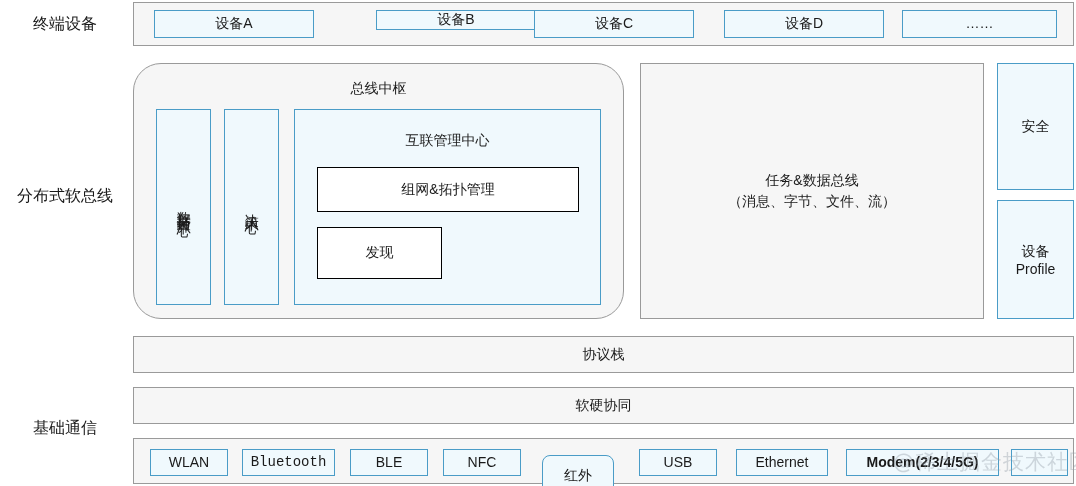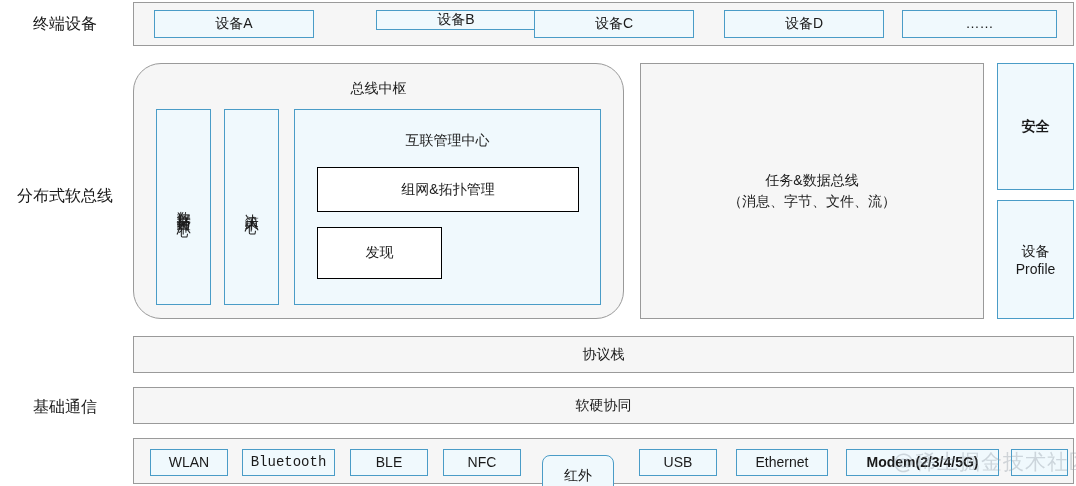--- a/index.html
+++ b/index.html
@@ -117,21 +117,21 @@
     font-family: "DejaVu Sans", sans-serif;
   }
 </style>
 </head>
 <body>
 
 <div id="canvas">
 
   <div class="axis-label" style="top:14px;">终端设备</div>
   <div class="axis-label" style="top:186px;">分布式软总线</div>
-  <div class="axis-label" style="top:397px;">基础通信</div>
+  <div class="axis-label" style="top:418px;">基础通信</div>
 
   <div class="panel" style="left:133px; top:2px; width:941px; height:44px;">
 
     <div class="bluebox" style="left:20px; top:7px; width:160px; height:28px;">
       <span>设备A</span>
     </div>
     <div class="bluebox" style="left:210px; top:7px; width:160px; height:20px;margin-left:32px;">
       <span>设备B</span>
     </div>
     <div class="bluebox" style="left:400px; top:7px; width:160px; height:28px;">
@@ -168,21 +168,21 @@
     </div>
   </div>
 
   <div class="panel" style="left:640px; top:63px; width:344px; height:256px;">
     <div class="panel-center-text">
       <div>任务&amp;数据总线</div>
       <div>（消息、字节、文件、流）</div>
     </div>
   </div>
 
-  <div class="bluebox" style="left:997px; top:63px; width:77px; height:127px;font-weight:bold;">
+  <div class="bluebox" style="left:997px; top:63px; width:77px; height:127px;">
     <span>安全</span>
   </div>
 
   <div class="bluebox" style="left:997px; top:200px; width:77px; height:119px; display:block;">
     <div style="position:absolute; left:0; right:0; top:50%; transform:translateY(-50%); text-align:center; line-height:1.3;">
       <div>设备</div>
       <div>Profile</div>
     </div>
   </div>
 

